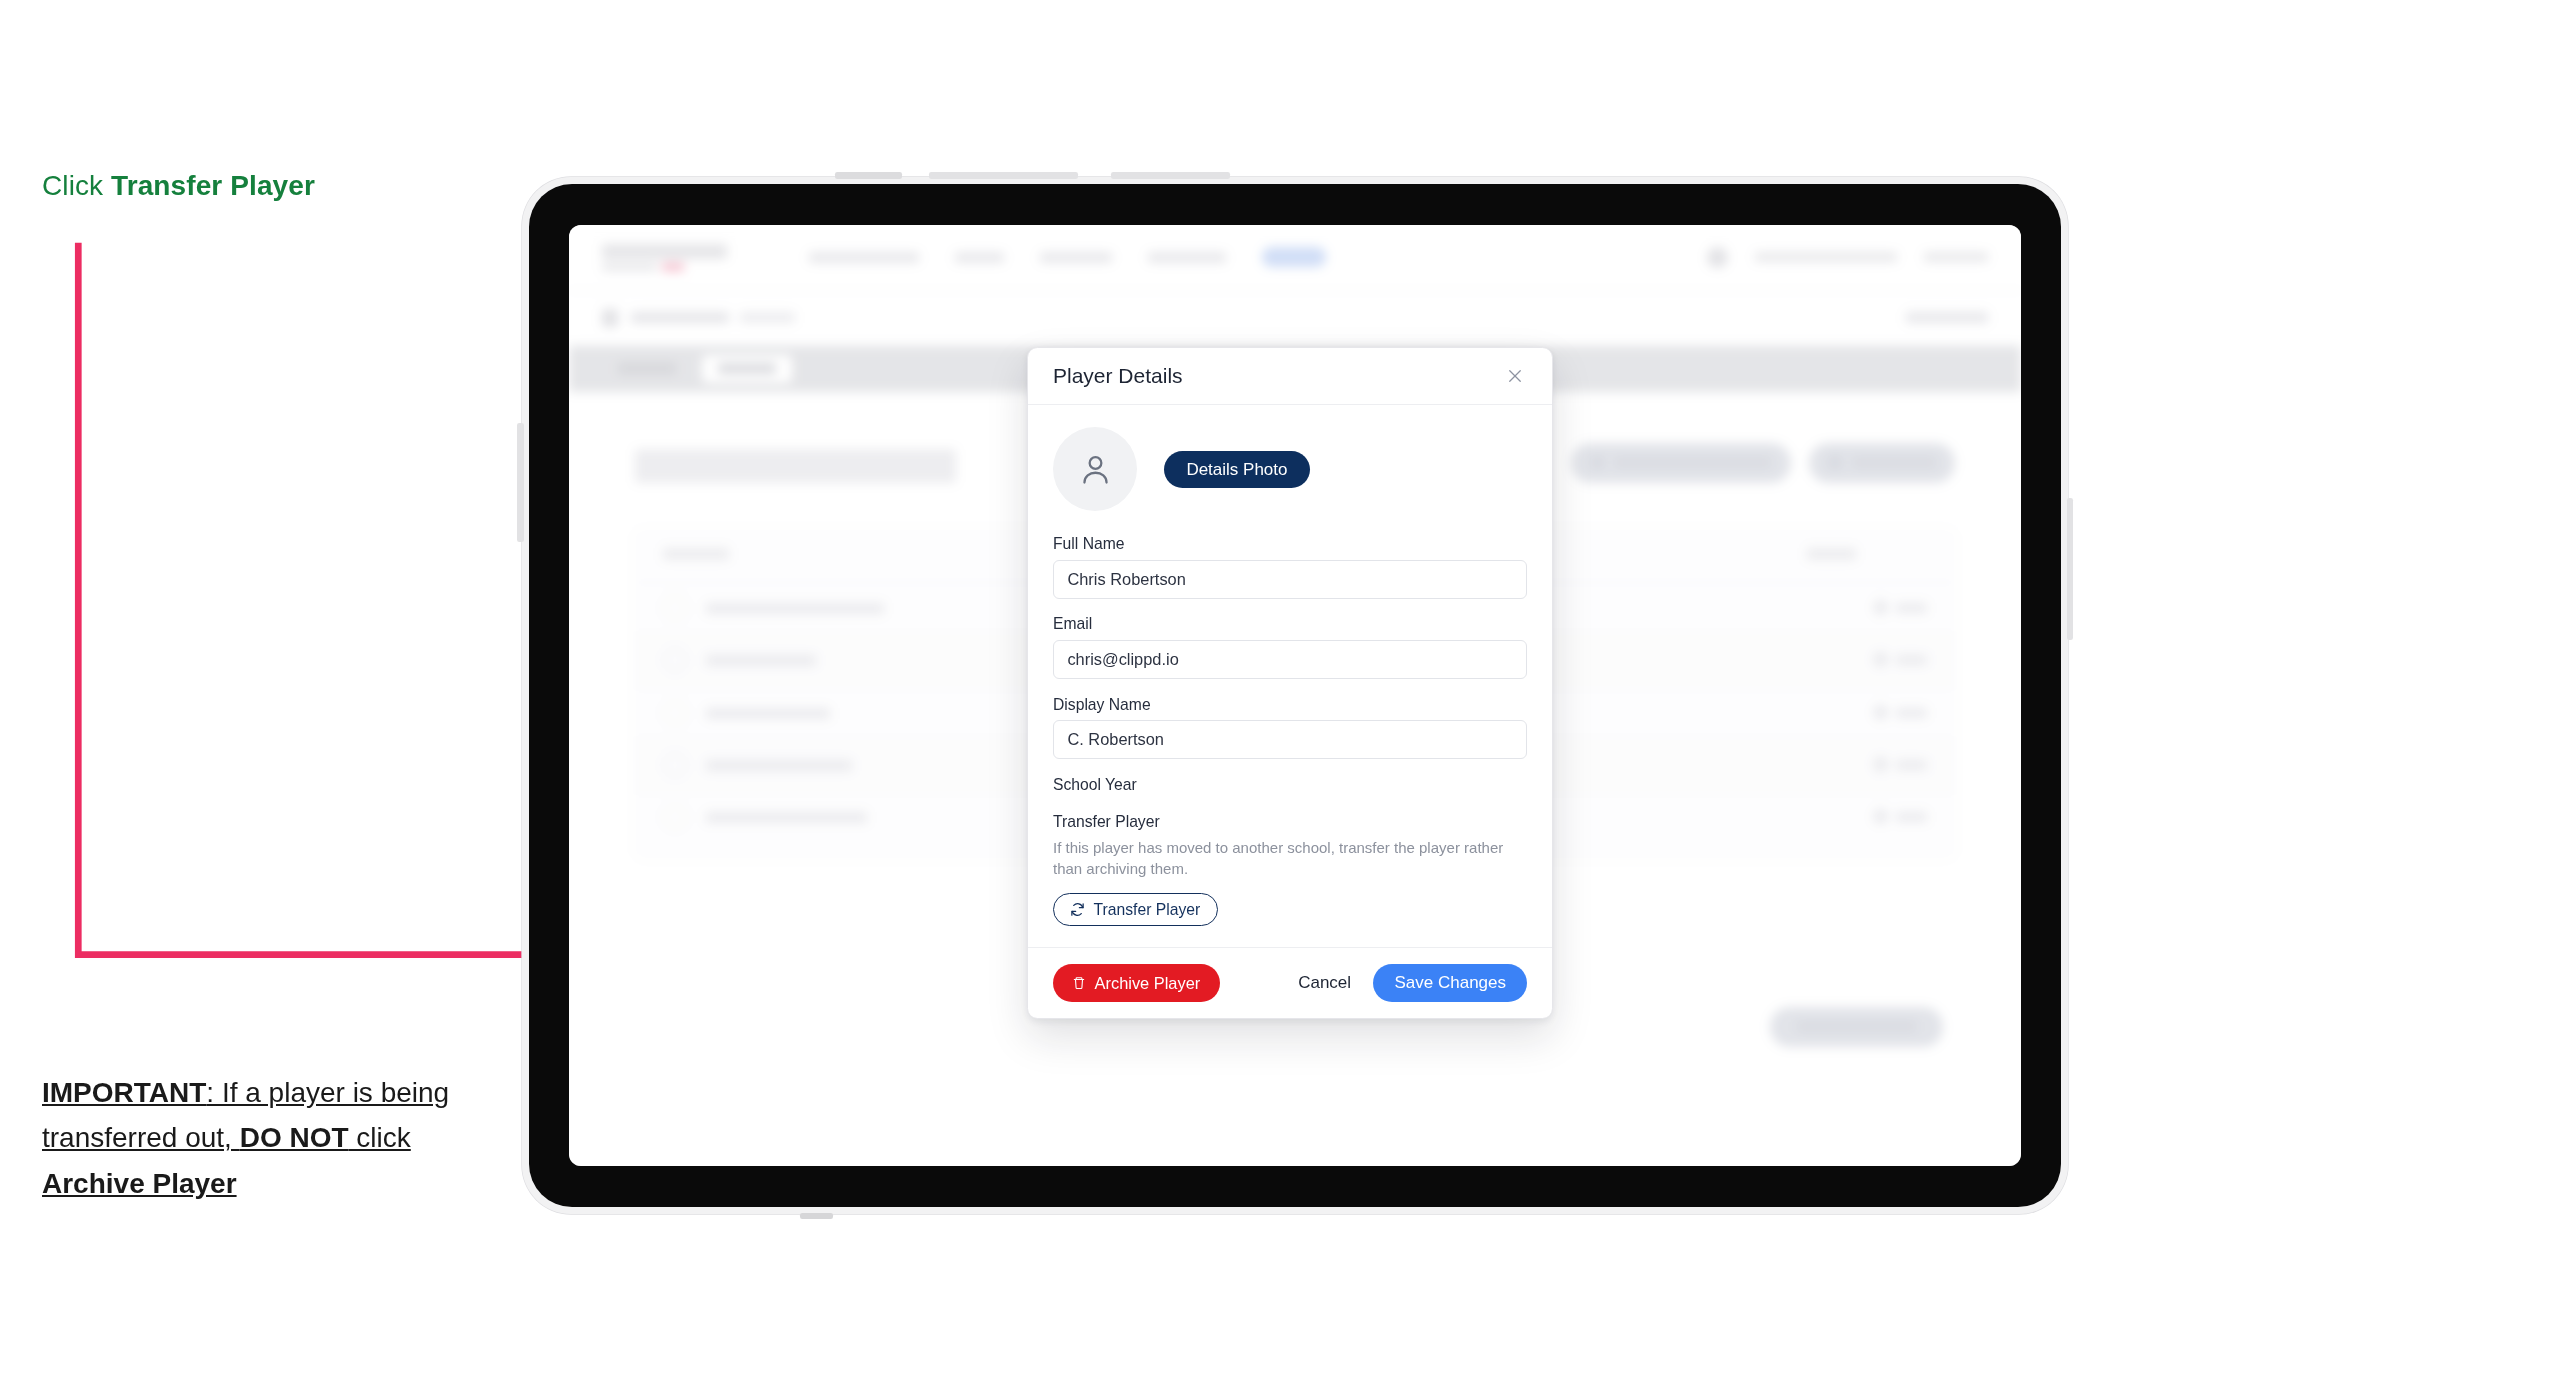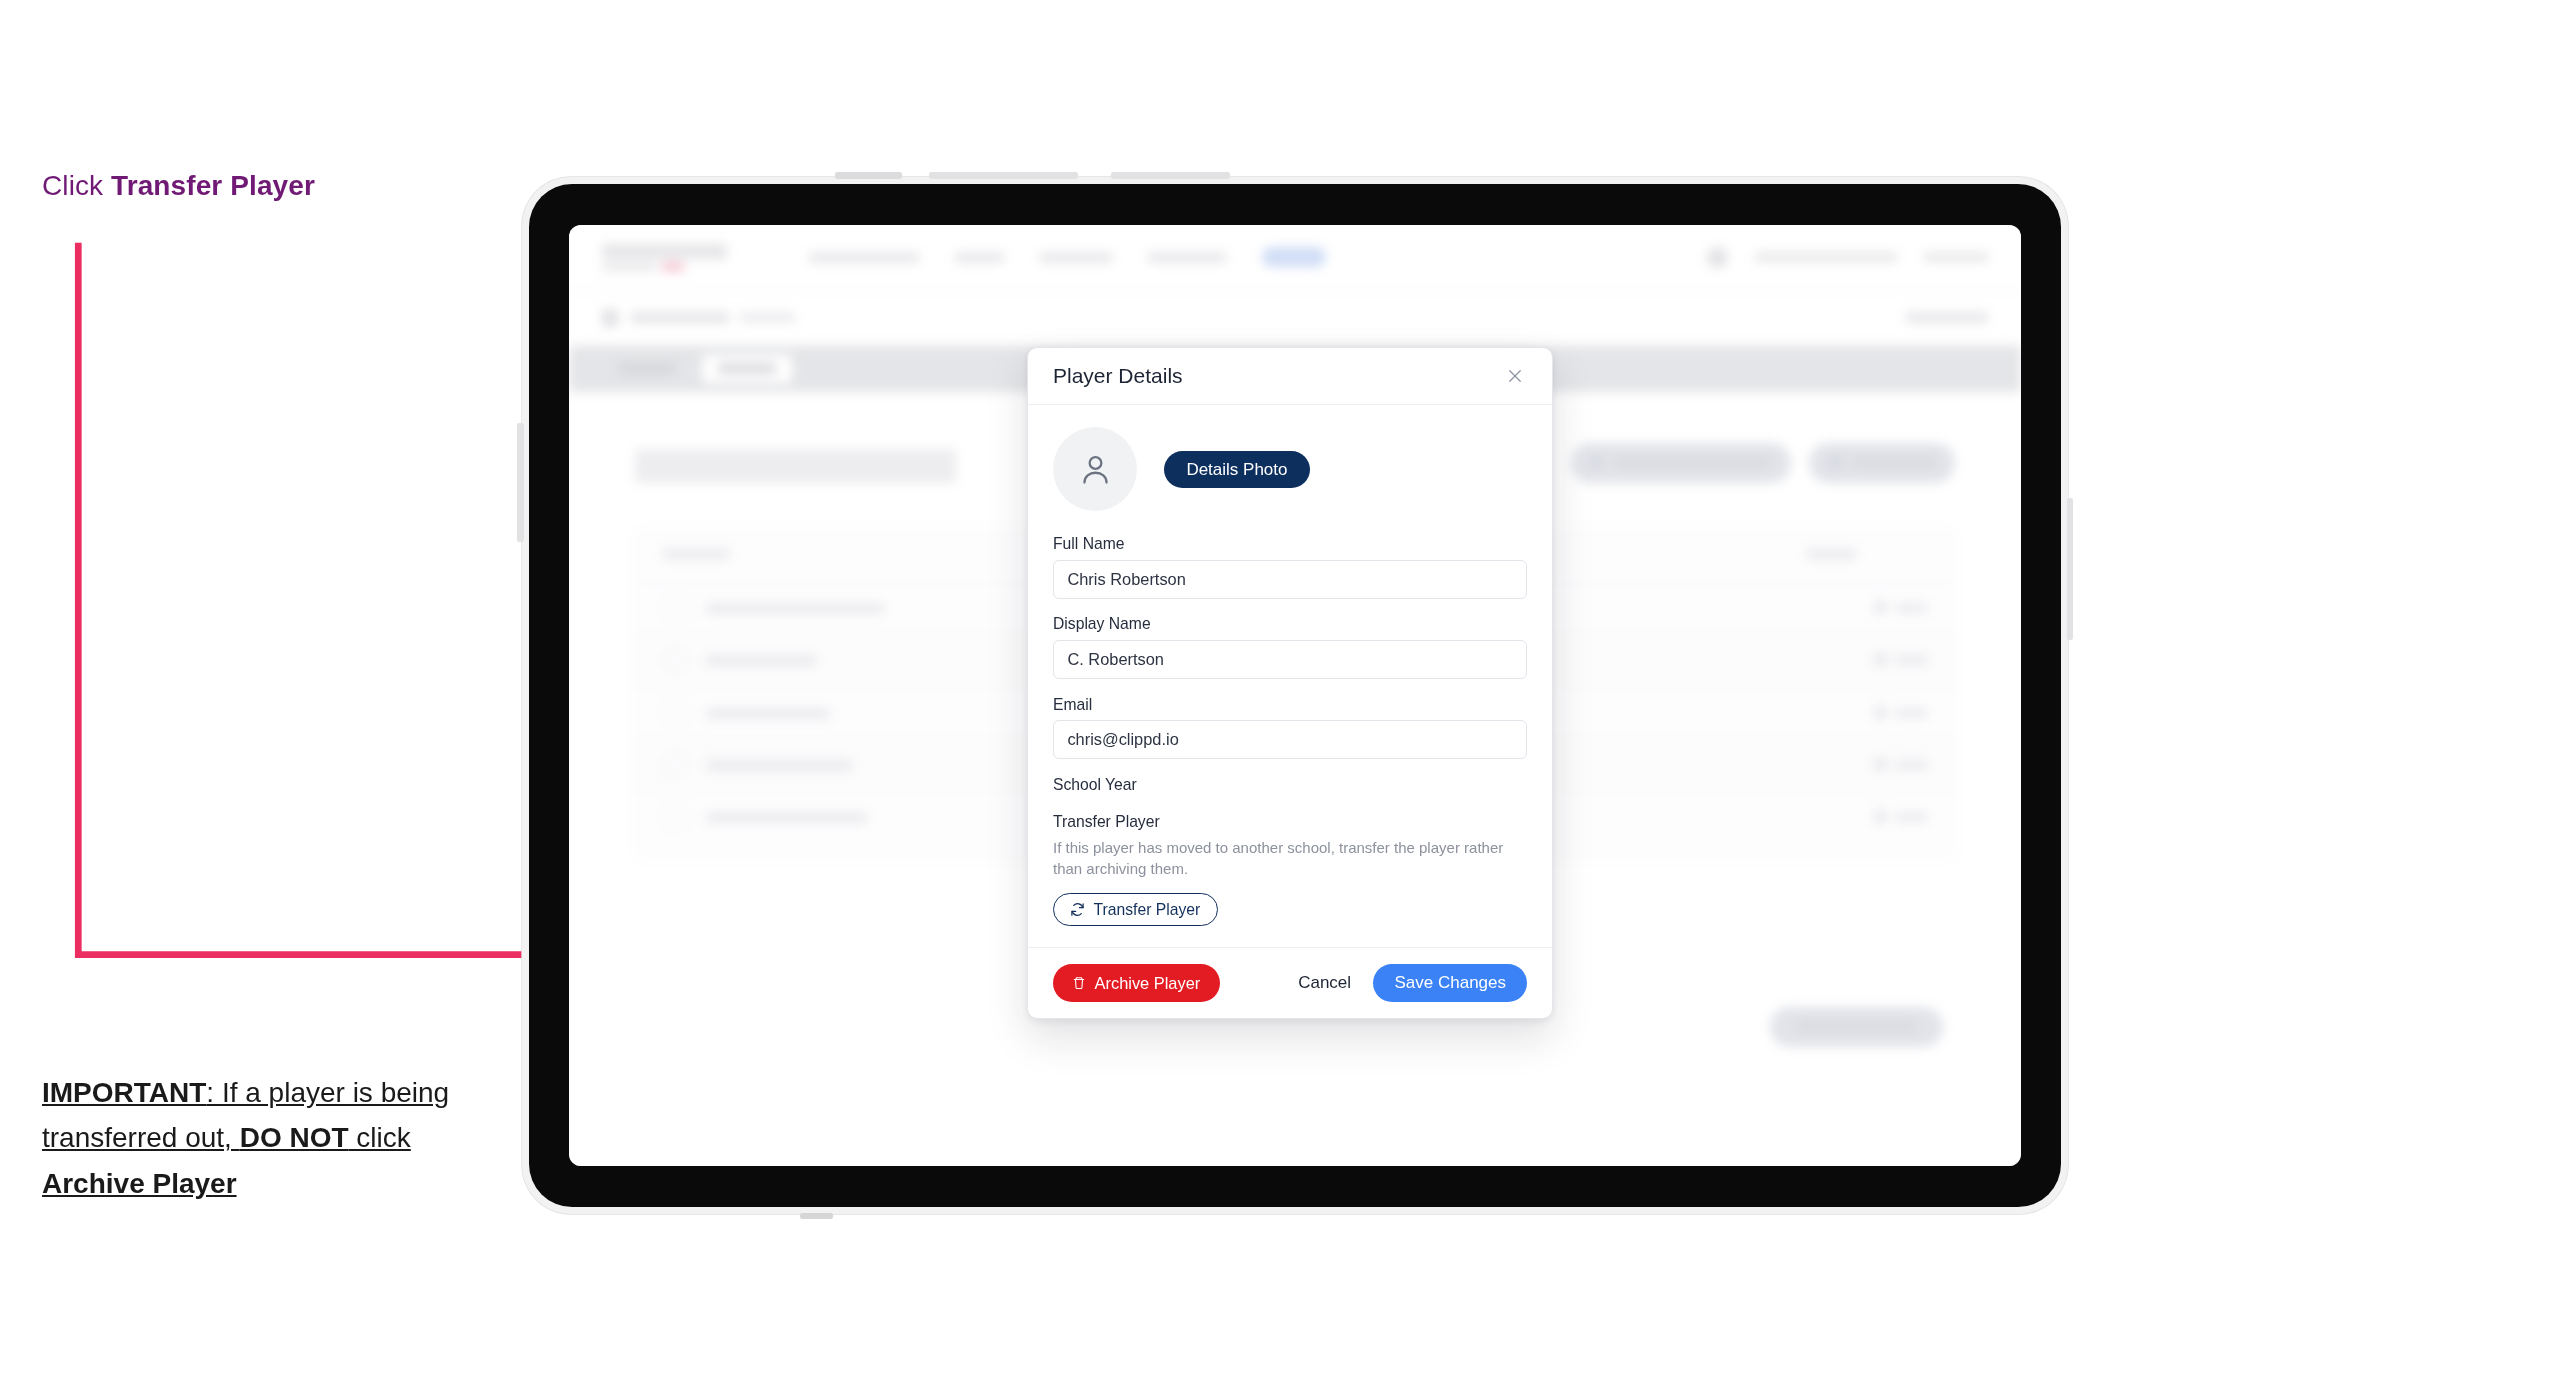--- a/index.html
+++ b/index.html
@@ -14,21 +14,21 @@
     font-family: "Liberation Sans", sans-serif;
     overflow: hidden;
   }
 
   
   .annot-top {
     position: absolute;
     left: 42px;
     top: 170px;
     font-size: 28px;
-    color: #701a75;
+    color: #15803d;
     letter-spacing: 0.1px;
     white-space: nowrap;
   }
   .annot-bottom {
     position: absolute;
     left: 42px;
     top: 1070px;
     width: 448px;
     font-size: 28px;
     line-height: 1.62;
@@ -523,27 +523,27 @@
       </div>
       <button class="upload-btn">Details Photo</button>
     </div>
 
     <div class="field">
       <label class="field-label">Full Name</label>
       <input class="field-input" type="text" value="Chris Robertson" placeholder="Full Name" style="">
     </div>
 
     <div class="field">
+      <label class="field-label">Email</label>
+      <input class="field-input" type="text" value="chris@clippd.io" placeholder="Email" style="">
+    </div>
+
+    <div class="field">
       <label class="field-label">Display Name</label>
       <input class="field-input" type="text" value="C. Robertson" placeholder="Display Name" style="">
-    </div>
-
-    <div class="field">
-      <label class="field-label">Email</label>
-      <input class="field-input" type="text" value="chris@clippd.io" placeholder="Email" style="">
     </div>
 
     <div class="field">
       <label class="field-label">School Year</label>
     </div>
 
     <div class="transfer-sec">
       <div class="transfer-title">Transfer Player</div>
       <div class="transfer-desc">If this player has moved to another school, transfer the player rather than archiving them.</div>
       <button class="transfer-btn">

